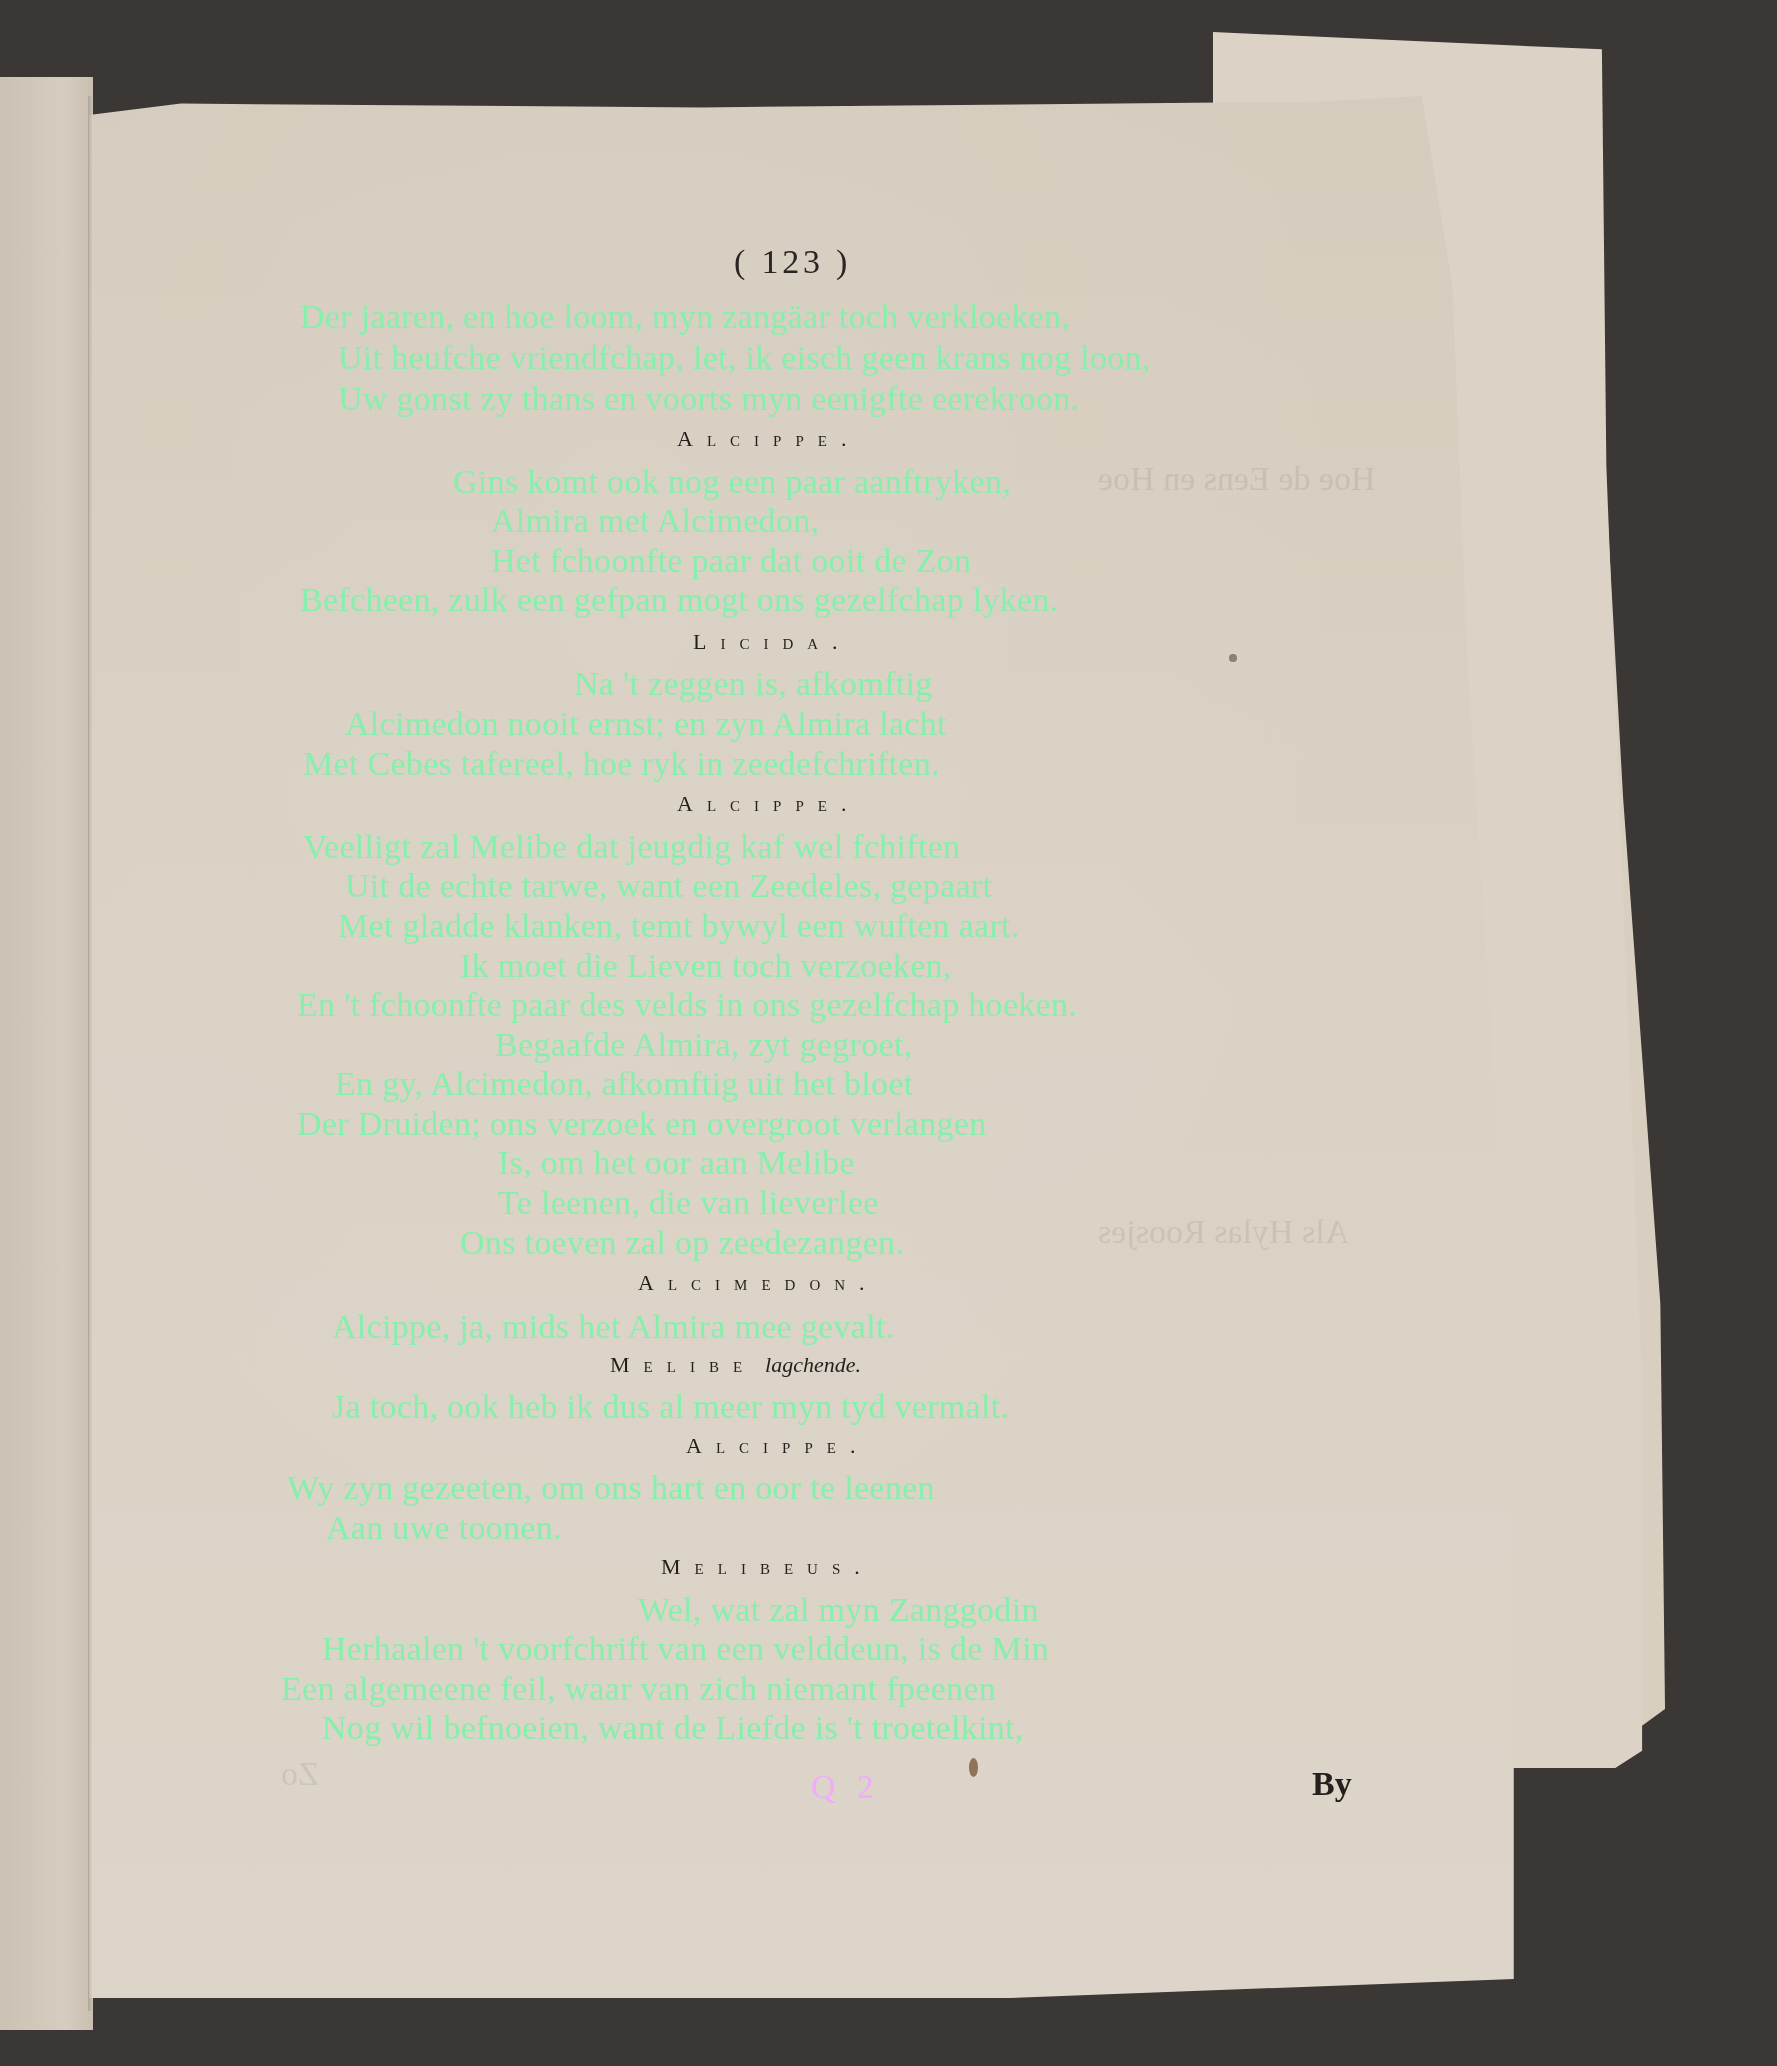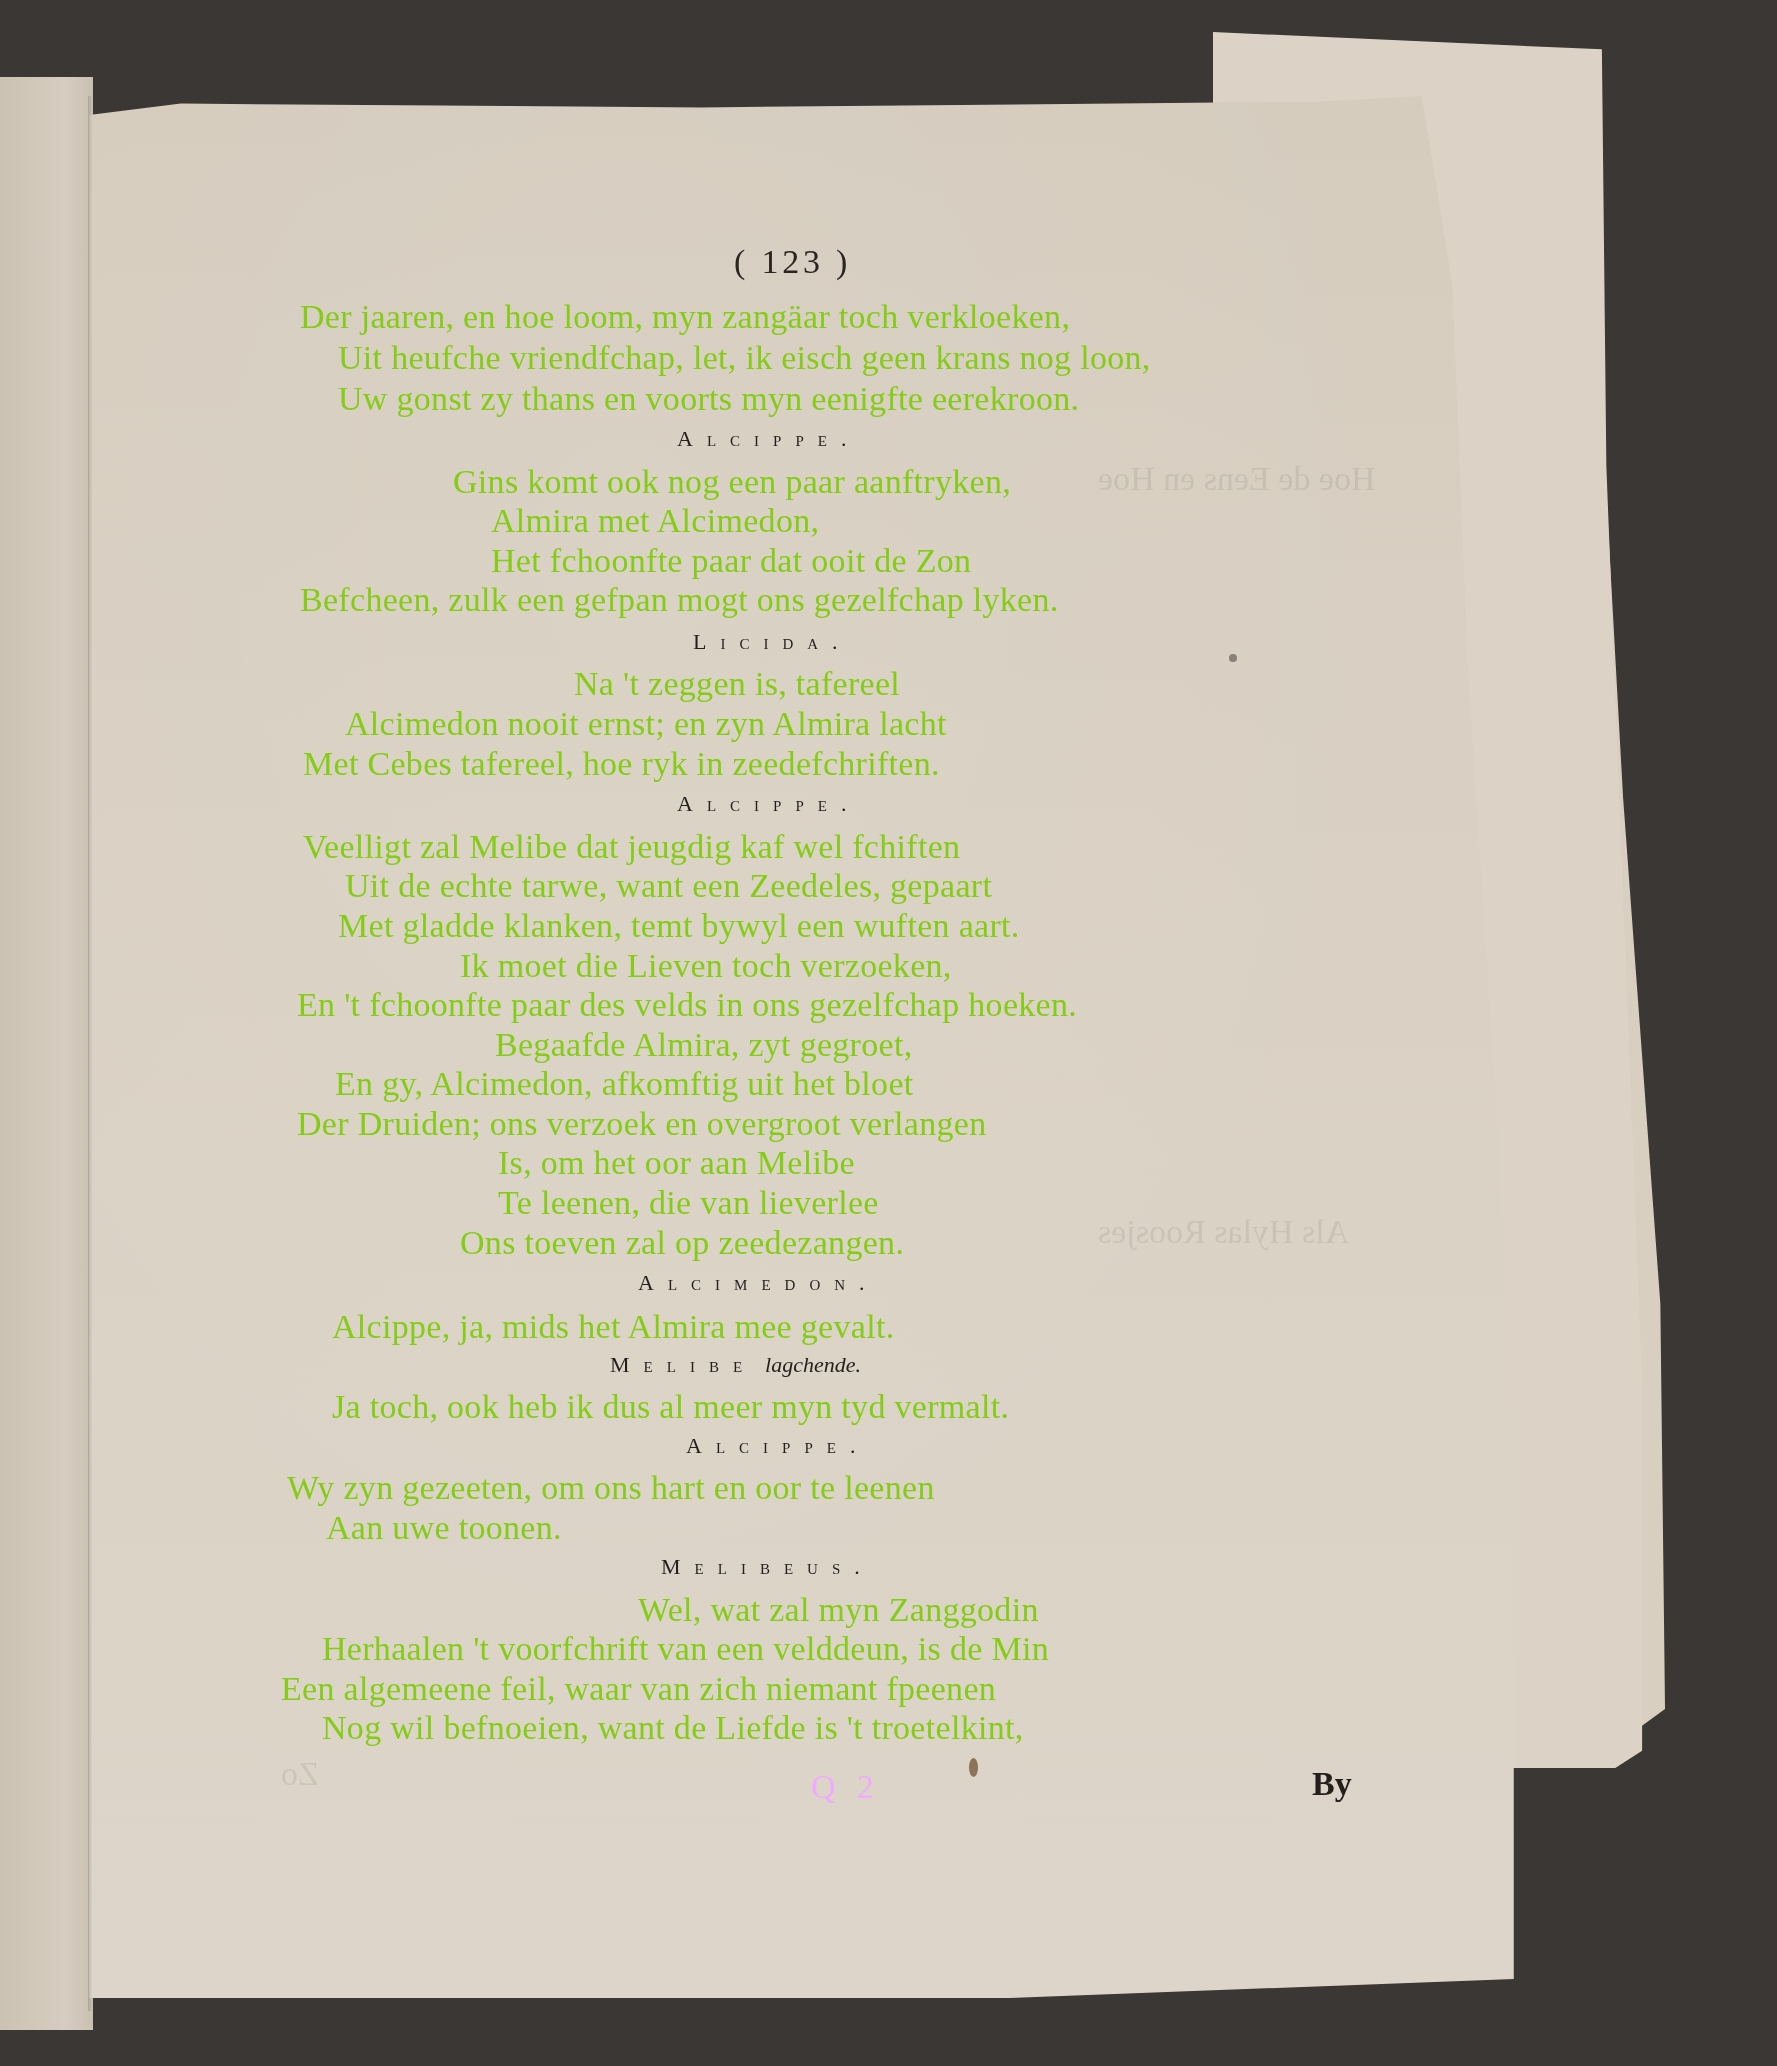--- a/index.html
+++ b/index.html
@@ -59,21 +59,21 @@
     position: absolute;
     left: 88px;
     top: 96px;
     width: 3.8px;
     height: 1915px;
     background: linear-gradient(90deg, rgba(0,0,0,0.15), rgba(0,0,0,0.02));
   }
   
   .text {
     position: absolute;
-    color: #84cc16;
+    color: #86efac;
     white-space: nowrap;
     font-size: 34px;
     line-height: 1;
     letter-spacing: 0.3px;
   }
   .page-number {
     position: absolute;
     left: 734px;
     top: 243px;
     font-size: 34px;
@@ -156,21 +156,21 @@
 <div id="text-layer">
     <div class="text" style="left: 300px; top: 300px;">Der jaaren, en hoe loom, myn zangäar toch verkloeken,</div>
     <div class="text" style="left: 338px; top: 341px;">Uit heufche vriendfchap, let, ik eisch geen krans nog loon,</div>
     <div class="text" style="left: 338px; top: 382px;">Uw gonst zy thans en voorts myn eenigfte eerekroon.</div>
     <div class="speaker" style="left: 677px; top: 426px;"><span>Alcippe.</span></div>
     <div class="text" style="left: 453px; top: 465px;">Gins komt ook nog een paar aanftryken,</div>
     <div class="text" style="left: 491px; top: 504px;">Almira met Alcimedon,</div>
     <div class="text" style="left: 491px; top: 544px;">Het fchoonfte paar dat ooit de Zon</div>
     <div class="text" style="left: 300px; top: 583px; font-family: Liberation Serif, serif;">Befcheen, zulk een gefpan mogt ons gezelfchap lyken.</div>
     <div class="speaker" style="left: 693px; top: 629px;"><span>Licida.</span></div>
-    <div class="text" style="left: 574px; top: 667px;">Na 't zeggen is, tafereel</div>
+    <div class="text" style="left: 574px; top: 667px;">Na 't zeggen is, afkomftig</div>
     <div class="text" style="left: 345px; top: 707px;">Alcimedon nooit ernst; en zyn Almira lacht</div>
     <div class="text" style="left: 303px; top: 747px;">Met Cebes tafereel, hoe ryk in zeedefchriften.</div>
     <div class="speaker" style="left: 677px; top: 791px;"><span>Alcippe.</span></div>
     <div class="text" style="left: 303px; top: 830px;">Veelligt zal Melibe dat jeugdig kaf wel fchiften</div>
     <div class="text" style="left: 345px; top: 869px;">Uit de echte tarwe, want een Zeedeles, gepaart</div>
     <div class="text" style="left: 338px; top: 909px;">Met gladde klanken, temt bywyl een wuften aart.</div>
     <div class="text" style="left: 460px; top: 949px;">Ik moet die Lieven toch verzoeken,</div>
     <div class="text" style="left: 297px; top: 988px;">En 't fchoonfte paar des velds in ons gezelfchap hoeken.</div>
     <div class="text" style="left: 495px; top: 1028px;">Begaafde Almira, zyt gegroet,</div>
     <div class="text" style="left: 335px; top: 1067px;">En gy, Alcimedon, afkomftig uit het bloet</div>

